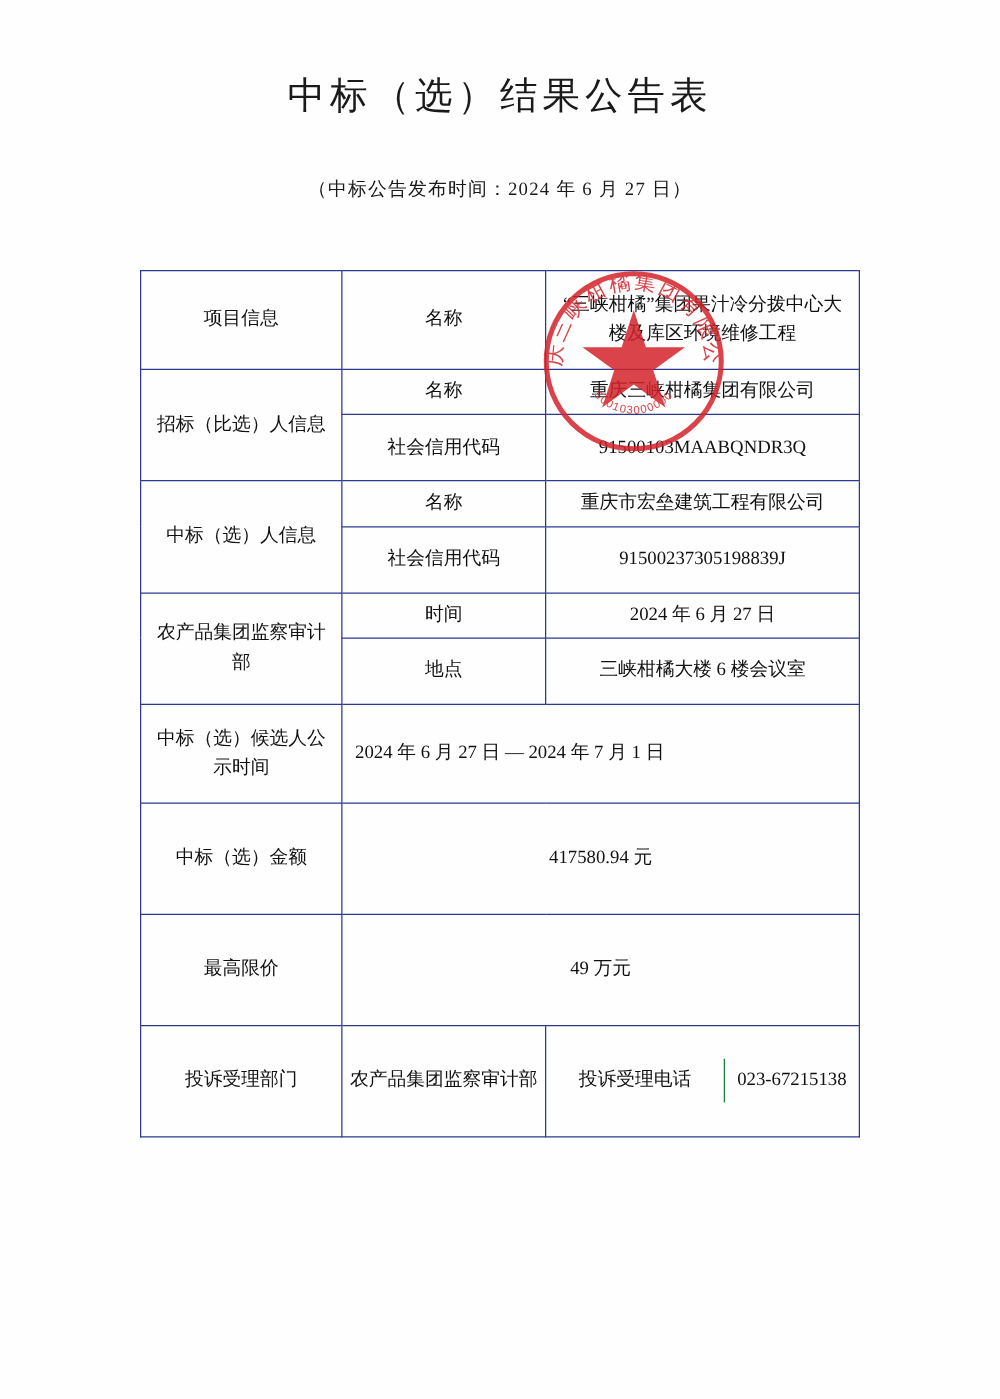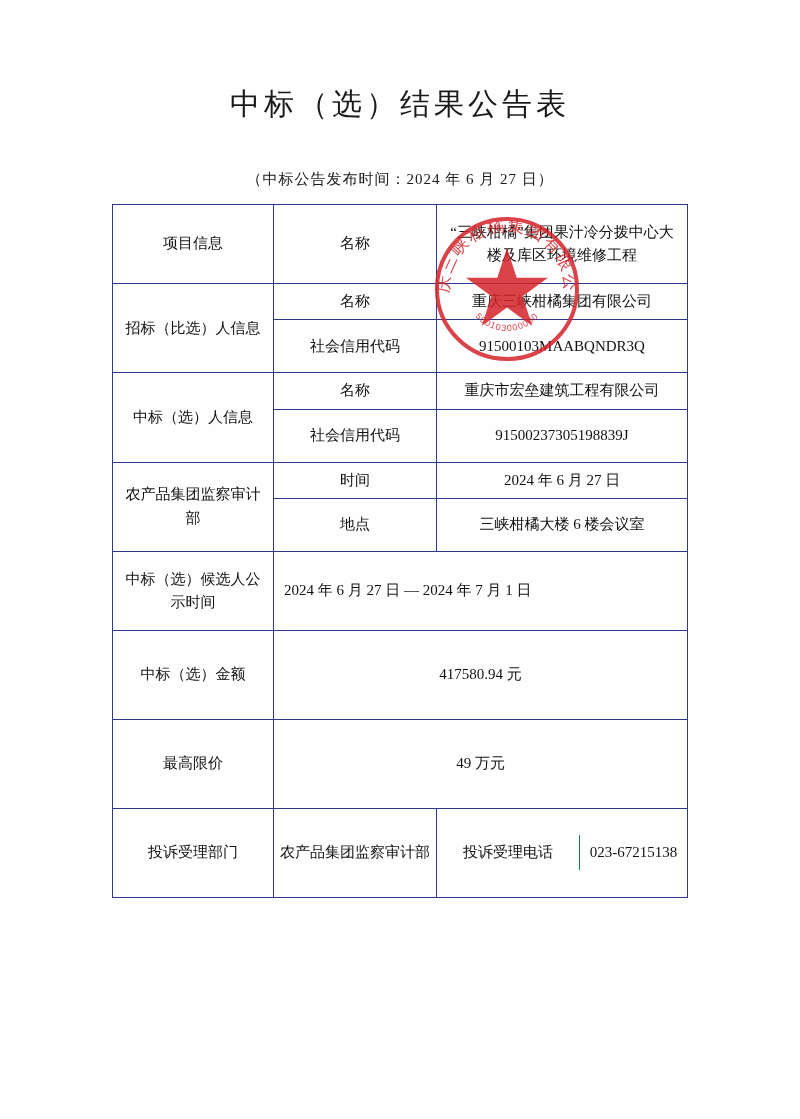--- a/index.html
+++ b/index.html
@@ -17,35 +17,35 @@
   }
   .page {
     position: absolute;
     inset: 0;
     background: #fefefe;
   }
   .doc-title {
     text-align: center;
     font-size: 30px;
     letter-spacing: 4px;
-    margin-top: 84px;
+    margin-top: 56px;
     color: #1a1a1a;
     font-family: "Liberation Serif", "DejaVu Serif", serif;
   }
   .doc-subtitle {
     text-align: center;
     font-size: 15px;
     margin-top: 45px;
     letter-spacing: 1px;
     color: #1a1a1a;
   }
   .table-wrap {
     position: absolute;
     left: 112px;
-    top: 204px;
+    top: 216px;
     width: 576px;
     border-radius: 29px;
   }
   table.main {
     border-collapse: collapse;
     width: 100%;
     table-layout: fixed;
   }
   table.main td {
     border: 1px solid #2b3a8f;

